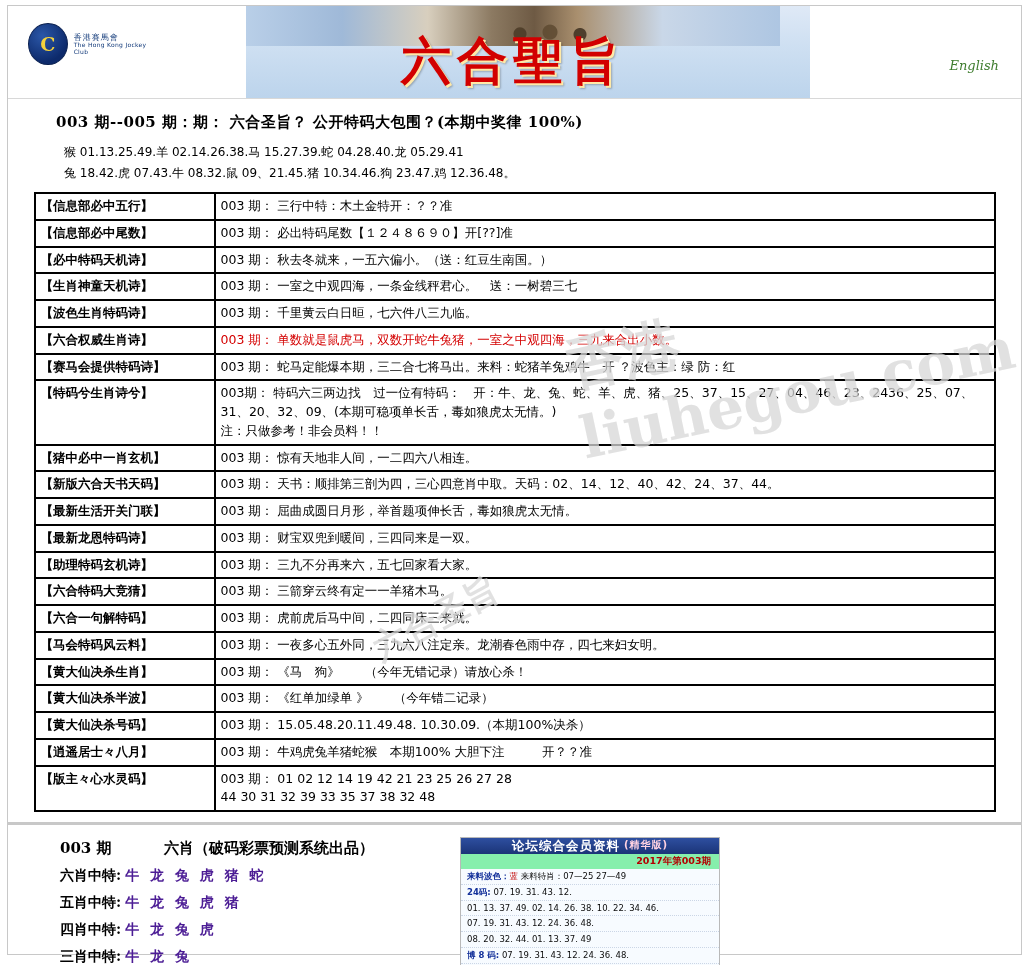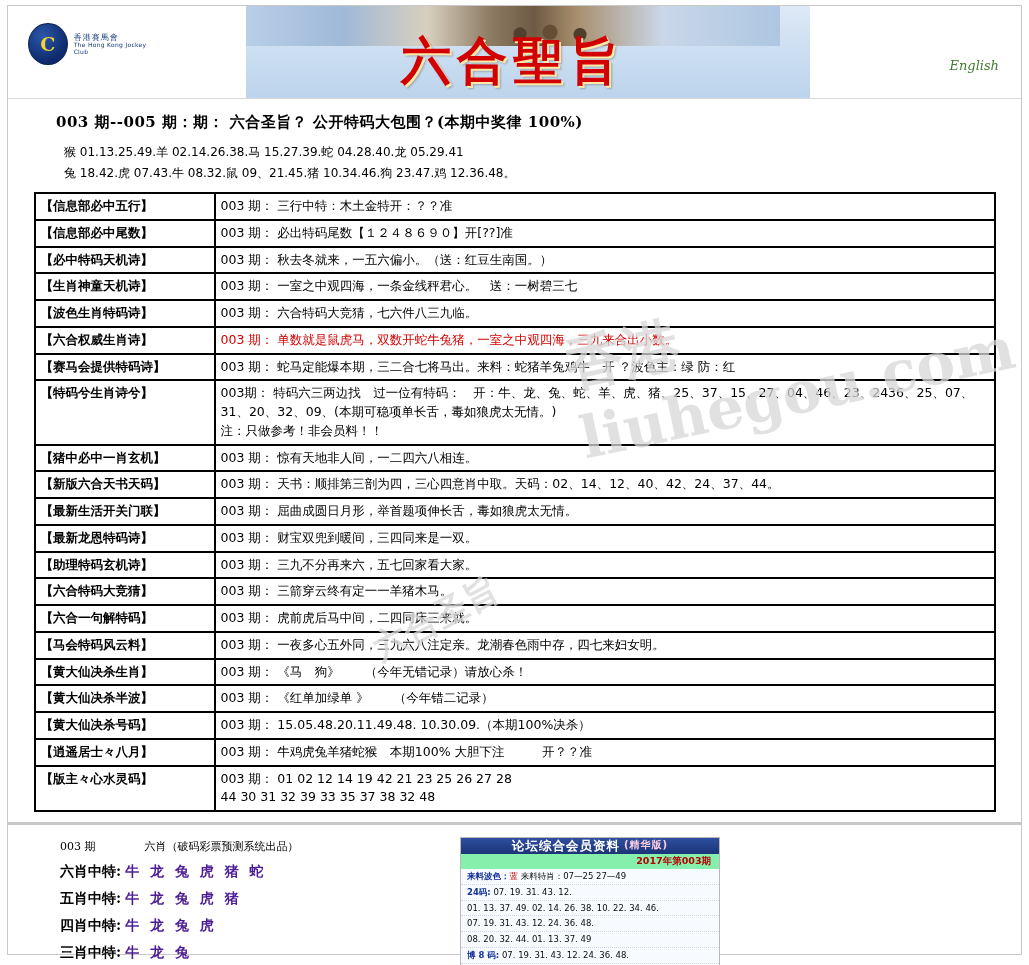--- a/index.html
+++ b/index.html
@@ -103,21 +103,21 @@
   }
   .wm1{left:560px;top:275px;font-size:58px;transform:rotate(-12deg);opacity:.75;}
   .wm2{left:360px;top:590px;font-size:34px;transform:rotate(-28deg);opacity:.75;}
   
   .bottom{
     position:relative;margin-top:10px;border-top:3px solid #c8c8c8;
     height:292px;
   }
   .b-left{position:absolute;left:52px;top:14px;width:420px;}
   .b-head{
-    font-size:11px;font-weight:normal;
+    font-size:15px;font-weight:bold;
     font-family:"DejaVu Serif","Liberation Serif",serif;
   }
   .b-head .sp{display:inline-block;width:42px;}
   .b-row{margin-top:9px;font-size:14px;font-weight:bold;
     font-family:"DejaVu Serif","Liberation Serif",serif;}
   .b-row .k{color:#000;}
   .b-row .v{color:#4c1d95;margin-left:4px;letter-spacing:3px;}
   
   .card{
     position:absolute;left:452px;top:12px;width:258px;height:218px;
@@ -184,21 +184,21 @@
         <tr>
           <td class="lab">【必中特码天机诗】</td>
           <td class="val"><span>003 期：</span> <span style="white-space: pre-line;">秋去冬就来，一五六偏小。（送：红豆生南国。）</span></td>
         </tr>
         <tr>
           <td class="lab">【生肖神童天机诗】</td>
           <td class="val"><span>003 期：</span> <span style="white-space: pre-line;">一室之中观四海，一条金线秤君心。　送：一树碧三七</span></td>
         </tr>
         <tr>
           <td class="lab">【波色生肖特码诗】</td>
-          <td class="val"><span>003 期：</span> <span style="white-space: pre-line;">六合特码大竞猜，七六件八三九临。</span></td>
+          <td class="val"><span>003 期：</span> <span style="white-space: pre-line;">千里黄云白日晅，七六件八三九临。</span></td>
         </tr>
         <tr>
           <td class="lab">【六合权威生肖诗】</td>
           <td class="val red"><span>003 期：</span> <span style="white-space: pre-line;">单数就是鼠虎马，双数开蛇牛兔猪，一室之中观四海，三九来合出小数。</span></td>
         </tr>
         <tr>
           <td class="lab">【赛马会提供特码诗】</td>
           <td class="val"><span>003 期：</span> <span style="white-space: pre-line;">蛇马定能爆本期，三二合七将马出。来料：蛇猪羊兔鸡牛　开 ？波色主：绿 防：红</span></td>
         </tr>
         <tr>

